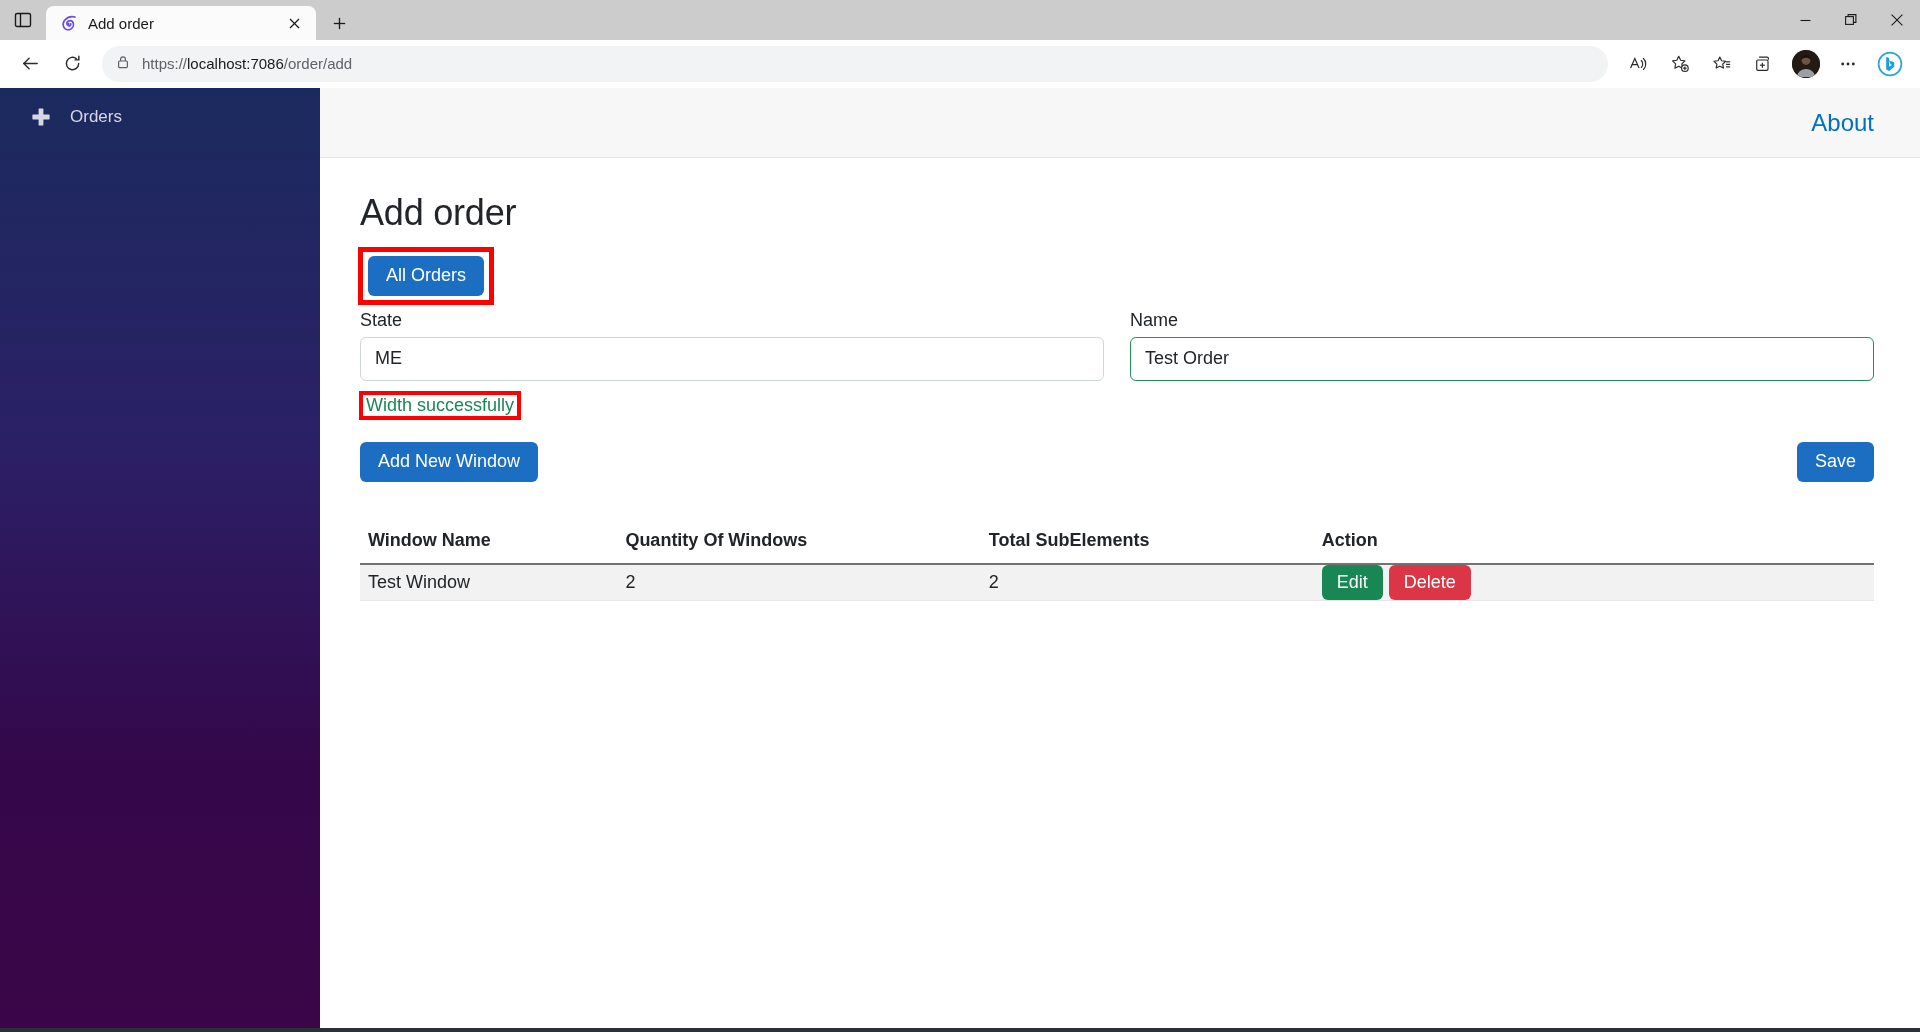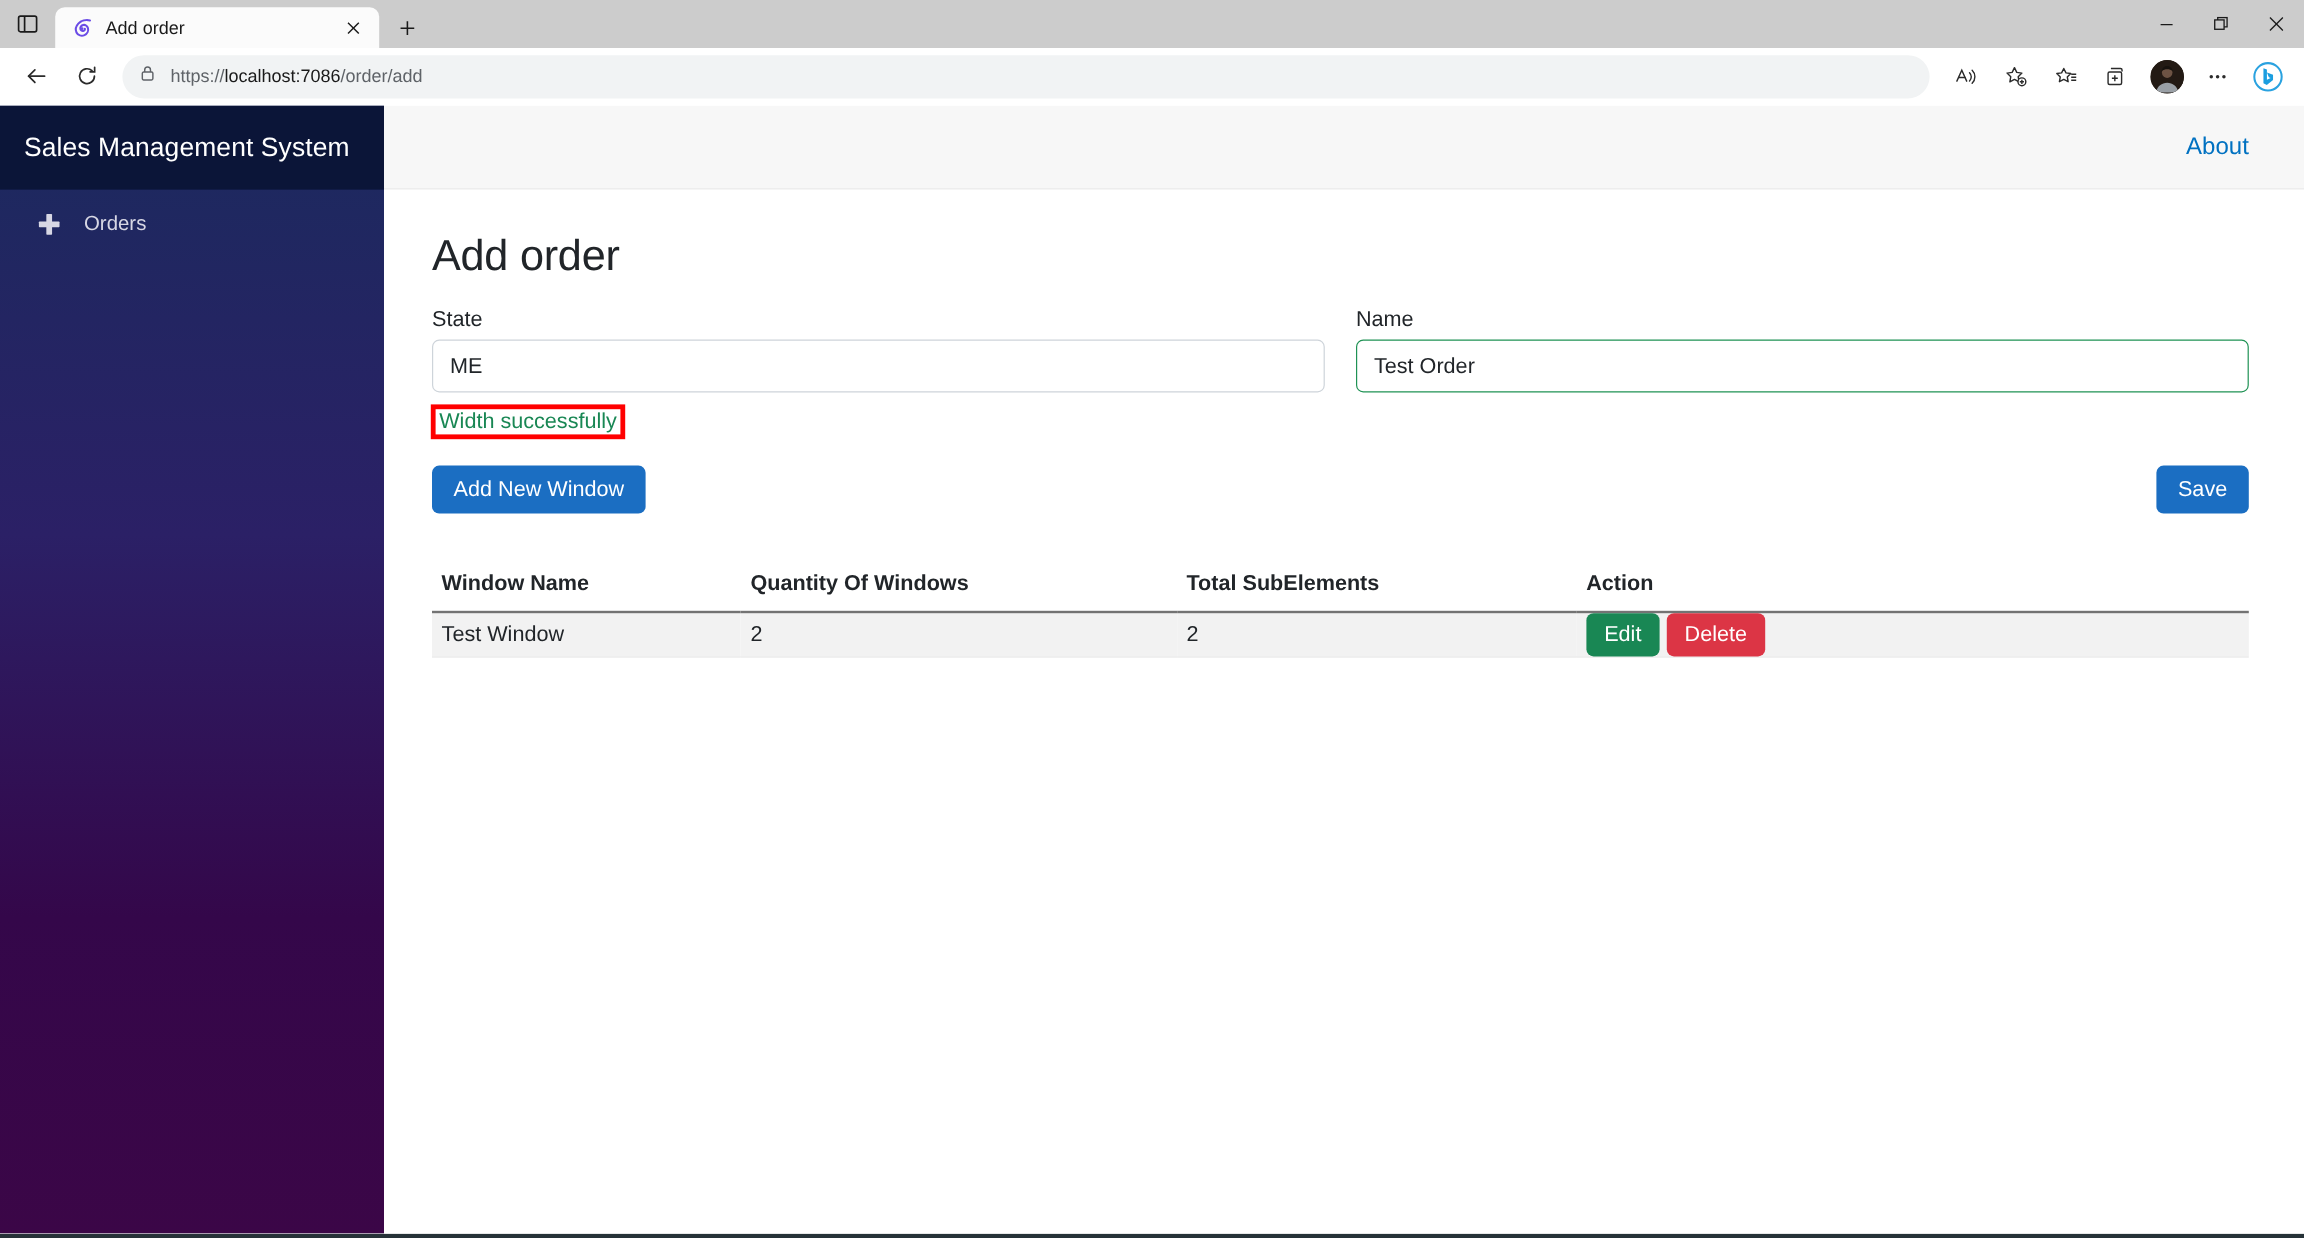--- a/index.html
+++ b/index.html
@@ -91,21 +91,21 @@
     display: flex; align-items: center; gap: 18px; padding: 8px 18px 8px 30px;
     color: #d7d7e4; font-size: 17px;
   }
   .nav-plus { width: 22px; height: 22px; flex: 0 0 22px; display: block; }
 
   .content-col { flex: 1 1 auto; display: flex; flex-direction: column; min-width: 0; }
   .topbar {
     height: 70px; flex: 0 0 70px; background: #f7f7f7; border-bottom: 1px solid #e7e7e7;
     display: flex; align-items: center; justify-content: flex-end; padding: 0 46px;
   }
-  .about-link { color: #0071c1; font-size: 20px; text-decoration: none; }
+  .about-link { color: #0071c1; font-size: 24px; text-decoration: none; }
 
   .page { flex: 1 1 auto; background: #ffffff; padding: 34px 46px 0 40px; overflow: hidden; }
   .page-title { font-size: 36px; font-weight: 400; color: #212529; margin-bottom: 22px; letter-spacing: -.2px; }
 
   .btn {
     display: inline-flex; align-items: center; justify-content: center;
     font-size: 18px; border-radius: 6px; border: none; color: #ffffff;
     padding: 10px 18px; line-height: 1.1; cursor: pointer;
   }
   .btn-primary { background: #1b6ec2; }
@@ -305,23 +305,20 @@
           <circle cx="13" cy="13" r="11.4" stroke="#2aa2e0" stroke-width="1.7"></circle>
           <path d="M9.2 5.8l2.9 1.1v8.6l3.1-1.4-1.5-.7-1.6-4 5.1 1.9v4.4L12 19.9l-2.8-1.5z" fill="#1b9ee0"></path>
         </svg>
       </div>
     </div>
   </div>
 
   <div class="viewport">
 
     <div class="sidebar">
-      <div class="sidebar-brandbar">
-        <span class="brand-title">Sales Management System</span>
-      </div>
       <div class="sidebar-nav">
         <div class="nav-item">
           <span class="nav-plus">
             <svg width="22" height="22" viewBox="0 0 22 22" fill="#d7d7e4">
               <rect x="8.6" y="2.4" width="4.8" height="17.2" rx="0.6"></rect>
               <rect x="2.4" y="8.6" width="17.2" height="4.8" rx="0.6"></rect>
             </svg>
           </span>
           <span>Orders</span>
         </div>
@@ -331,20 +328,25 @@
     <div class="content-col">
 
       <div class="topbar">
         <a class="about-link" href="#">About</a>
       </div>
 
       <div class="page">
 
         <h1 class="page-title">Add order</h1>
 
+        <div class="all-orders-wrap">
+          <span class="annot">
+            <button class="btn btn-primary">All Orders</button>
+          </span>
+        </div>
 
         <div class="form-row">
           <div class="form-field">
             <label class="form-label">State</label>
             <input class="form-input" type="text" value="ME" style="">
           </div>
           <div class="form-field">
             <label class="form-label">Name</label>
             <input class="form-input valid" type="text" value="Test Order" style="">
           </div>

